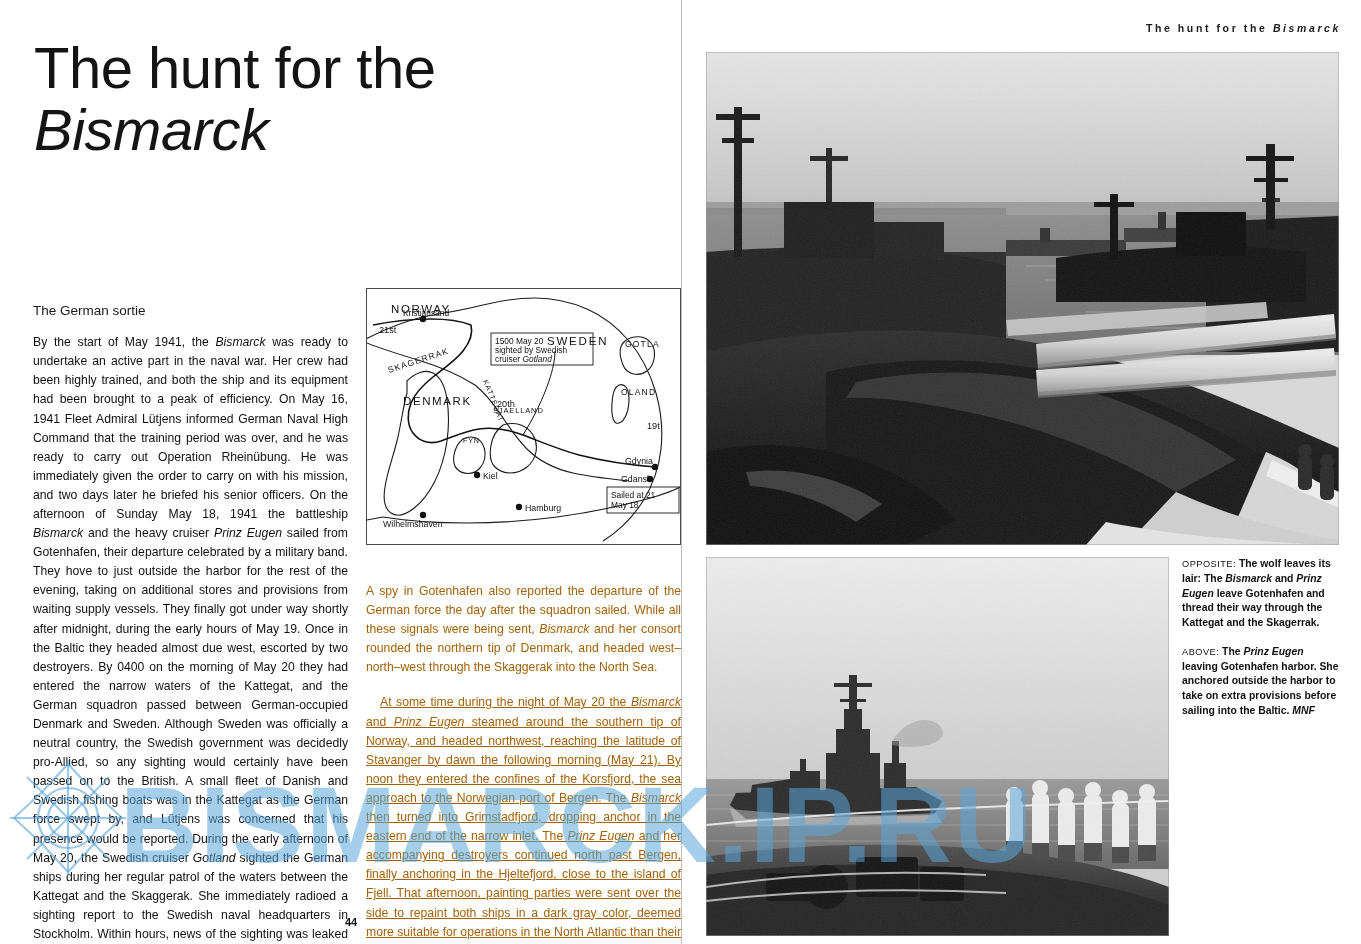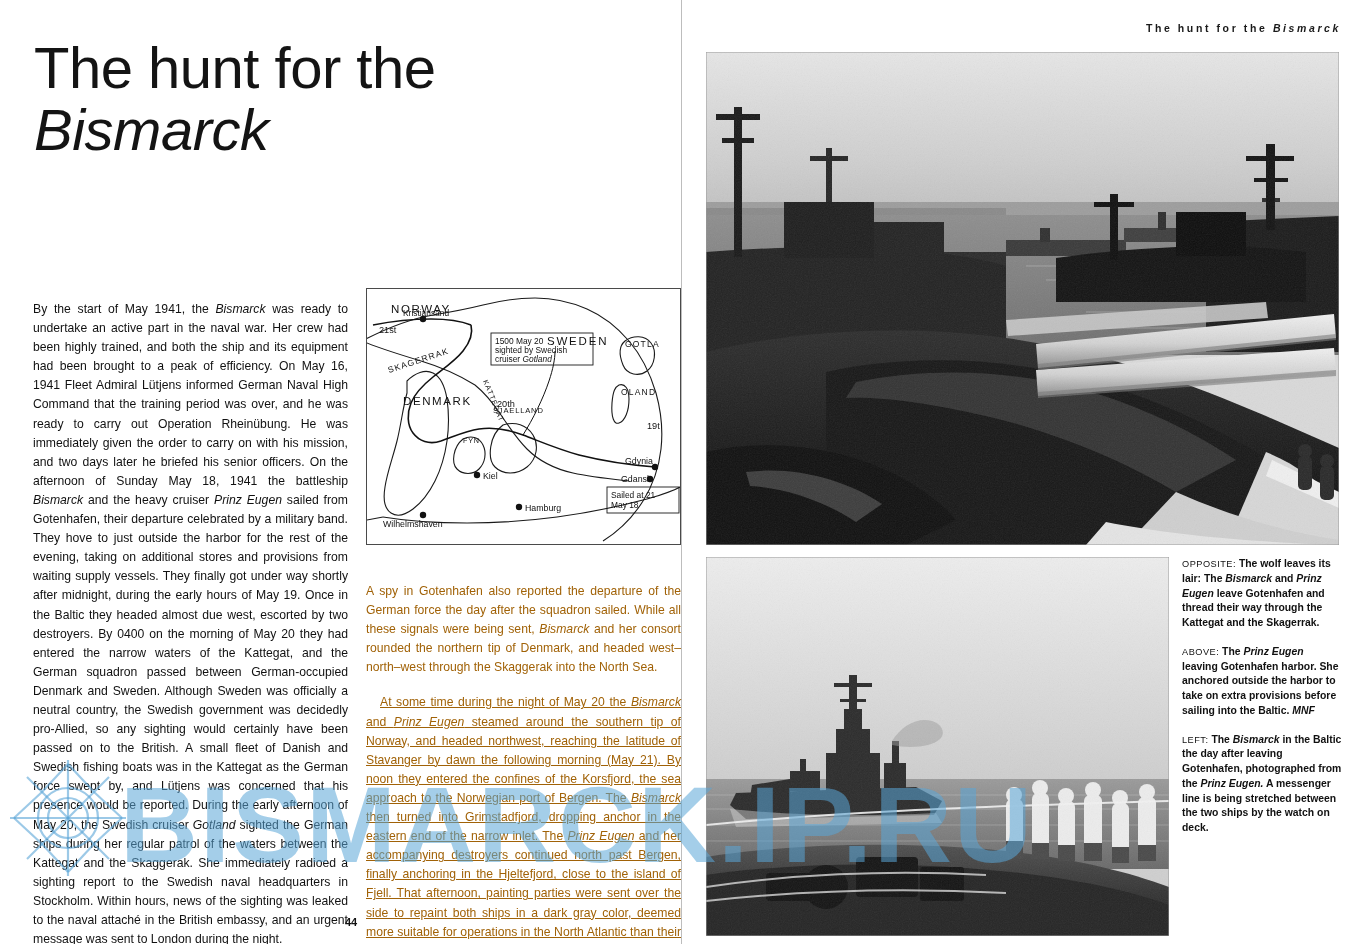--- a/index.html
+++ b/index.html
@@ -184,20 +184,21 @@
   <div class="gutter"></div>
 
   <div id="left-page">
 
     <div id="title-block">
       <div id="title-line1">The hunt for the</div>
       <div id="title-line2">Bismarck</div>
     </div>
 
     <div id="col1">
+      <div class="section-head">The German sortie</div>
       <p>By the start of May 1941, the <i>Bismarck</i> was ready to undertake an active part in the naval war. Her crew had been highly trained, and both the ship and its equipment had been brought to a peak of efficiency. On May 16, 1941 Fleet Admiral Lütjens informed German Naval High Command that the training period was over, and he was ready to carry out Operation Rheinübung. He was immediately given the order to carry on with his mission, and two days later he briefed his senior officers. On the afternoon of Sunday May 18, 1941 the battleship <i>Bismarck</i> and the heavy cruiser <i>Prinz Eugen</i> sailed from Gotenhafen, their departure celebrated by a military band. They hove to just outside the harbor for the rest of the evening, taking on additional stores and provisions from waiting supply vessels. They finally got under way shortly after midnight, during the early hours of May 19. Once in the Baltic they headed almost due west, escorted by two destroyers. By 0400 on the morning of May 20 they had entered the narrow waters of the Kattegat, and the German squadron passed between German-occupied Denmark and Sweden. Although Sweden was officially a neutral country, the Swedish government was decidedly pro-Allied, so any sighting would certainly have been passed on to the British. A small fleet of Danish and Swedish fishing boats was in the Kattegat as the German force swept by, and Lütjens was concerned that his presence would be reported. During the early afternoon of May 20, the Swedish cruiser <i>Gotland</i> sighted the German ships during her regular patrol of the waters between the Kattegat and the Skaggerak. She immediately radioed a sighting report to the Swedish naval headquarters in Stockholm. Within hours, news of the sighting was leaked to the naval attaché in the British embassy, and an urgent message was sent to London during the night.</p>
     </div>
 
     <div id="map-figure">
       <svg width="313" height="255" viewBox="0 0 313 255">
         <rect x="0" y="0" width="313" height="255" fill="#ffffff"></rect>
 
         <path d="M0,40 L28,22 L60,14 L95,10 L130,4 L160,0 L200,0 L235,6 L262,20 L285,40
                  L300,70 L308,105 L305,140 L295,170 L280,195 L262,215 L240,232 L215,245
                  L313,255 L313,0 L0,0 Z" fill="none" stroke="none"></path>
@@ -503,23 +504,20 @@
         <rect x="0" y="0" width="463" height="379" fill="none" stroke="#9a9a9a" stroke-width="1"></rect>
       </svg>
     </div>
 
     <div id="captions">
       <div class="cap">
         <span class="lead">OPPOSITE:</span><span> The wolf leaves its lair: The <i>Bismarck</i> and <i>Prinz Eugen</i> leave Gotenhafen and thread their way through the Kattegat and the Skagerrak.</span>
       </div>
       <div class="cap">
         <span class="lead">ABOVE:</span><span> The <i>Prinz Eugen</i> leaving Gotenhafen harbor. She anchored outside the harbor to take on extra provisions before sailing into the Baltic. <i>MNF</i></span>
-      </div>
-      <div class="cap">
-        <span class="lead">LEFT:</span><span> The <i>Bismarck</i> in the Baltic the day after leaving Gotenhafen, photographed from the <i>Prinz Eugen.</i> A messenger line is being stretched between the two ships by the watch on deck.</span>
       </div>
     </div>
 
   </div>
 
   <div id="watermark">
     <svg id="wm-mark" viewBox="0 0 120 120">
       <g stroke="rgba(90,165,215,0.6)" stroke-width="2.2" fill="none">
         <circle cx="60" cy="60" r="30"></circle>
         <circle cx="60" cy="60" r="20"></circle>

